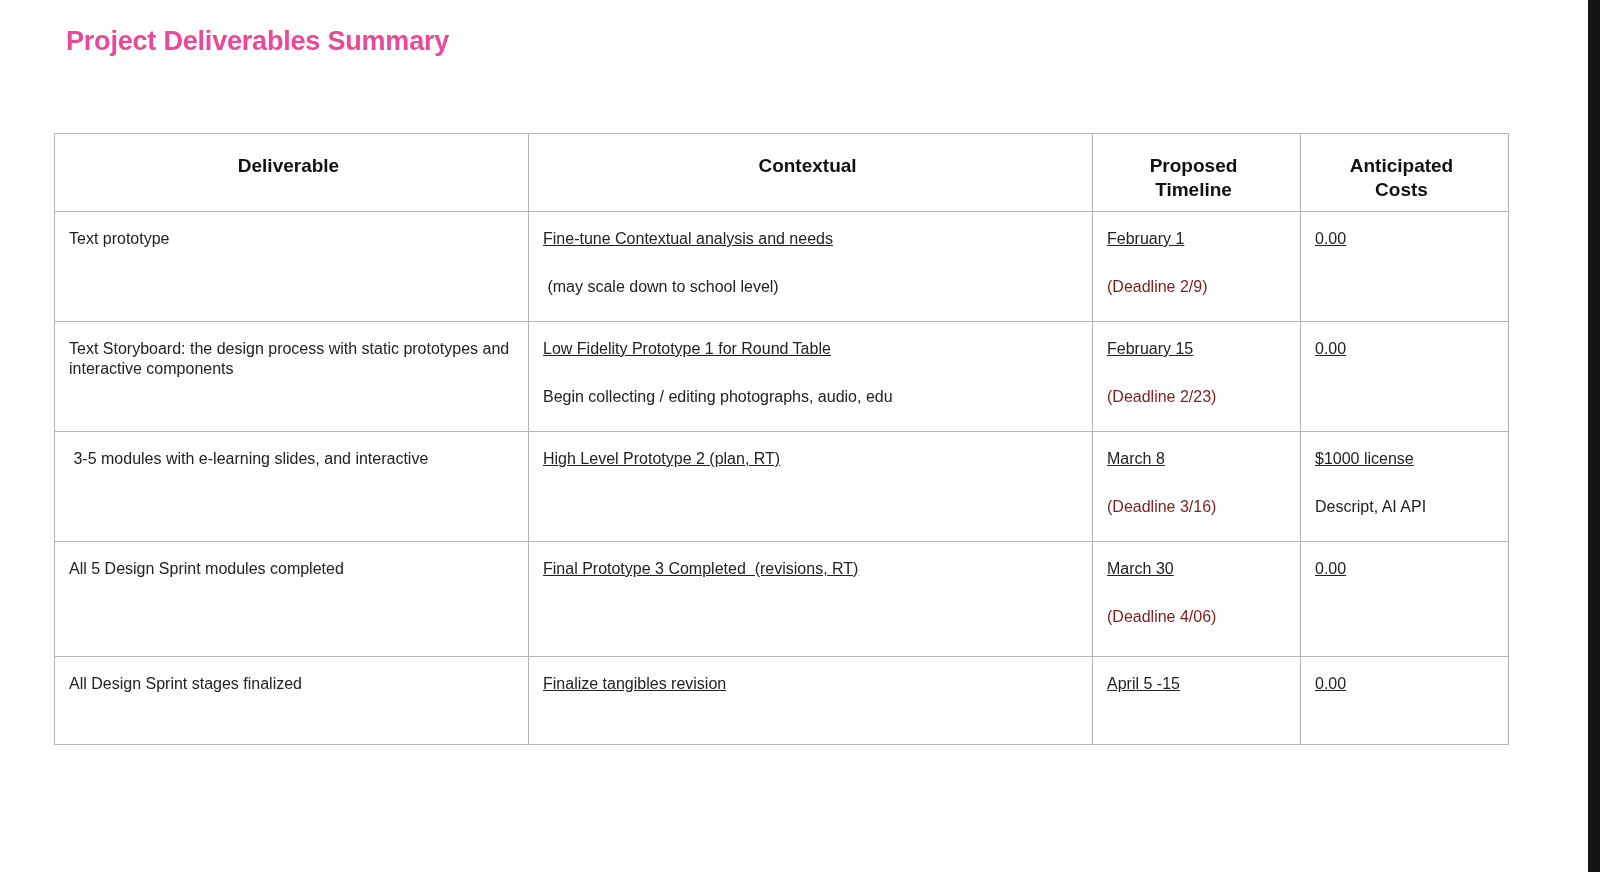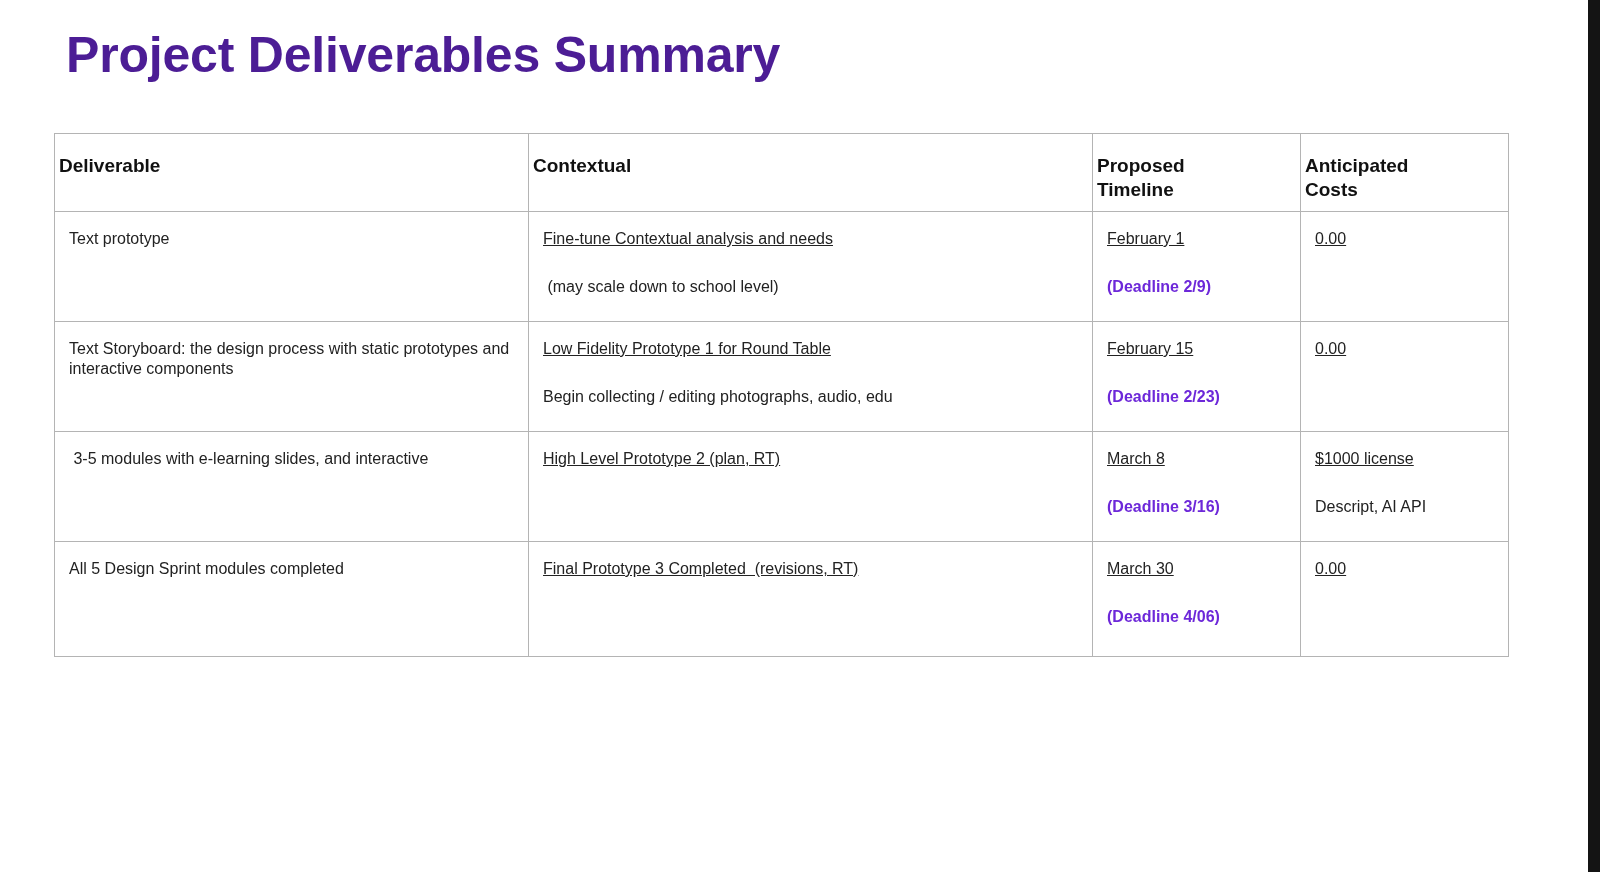--- a/index.html
+++ b/index.html
@@ -32,23 +32,23 @@
     top: 0;
     width: 12px;
     height: 872px;
     background: #141414;
   }
 
   .page-title {
     position: absolute;
     left: 66px;
     top: 26px;
-    font-size: 50px;
+    font-size: 27px;
     font-weight: bold;
-    color: #4c1d95;
+    color: #ec4899;
     letter-spacing: -0.2px;
     white-space: nowrap;
   }
 
   .table-wrap {
     position: absolute;
     left: 54px;
     top: 133px;
     width: 1454px;
   }
@@ -67,21 +67,21 @@
     background: #ffffff;
   }
 
   
   col.c1 { width: 474px; }
   col.c2 { width: 564px; }
   col.c3 { width: 208px; }
   col.c4 { width: 208px; }
 
   table.deliverables thead th {
-    text-align: left;
+    text-align: center;
     font-size: 19px;
     font-weight: bold;
     color: #111111;
     padding: 20px 10px 0 4px;
     height: 78px;
     box-sizing: border-box;
     line-height: 1.25;
   }
 
   table.deliverables tbody td {
@@ -100,22 +100,22 @@
     display: block;
     white-space: pre-wrap;
     text-decoration: underline;
   }
   .line-secondary {
     display: block;
     white-space: pre-wrap;
     margin-top: 28px;
   }
   .line-secondary.bold {
-    font-weight: bold;
-    color: #6d28d9;
+    font-weight: normal;
+    color: #7f1d1d;
   }
   .line-secondary.tight {
     margin-top: 2px;
   }
   .line-wrapped {
     display: block;
     white-space: pre-wrap;
   }
 
   tr.row-1 td { height: 110px; box-sizing: border-box; }
@@ -216,20 +216,34 @@
           </td>
           <td class="col-timeline">
             <span class="line-primary">March 30</span>
             <span class="line-secondary bold">(Deadline 4/06)</span>
           </td>
           <td class="col-costs">
             <span class="line-primary">0.00</span>
           </td>
         </tr>
 
+        <tr class="row-5">
+          <td class="col-deliverable">
+            <span class="line-wrapped">All Design Sprint stages finalized</span>
+          </td>
+          <td class="col-description">
+            <span class="line-primary">Finalize tangibles revision</span>
+          </td>
+          <td class="col-timeline">
+            <span class="line-primary">April 5 -15</span>
+          </td>
+          <td class="col-costs">
+            <span class="line-primary">0.00</span>
+          </td>
+        </tr>
 
 
       </tbody>
     </table>
   </div>
 </div>
 
 <div class="right-edge-strip"></div>
 
 </body></html>

